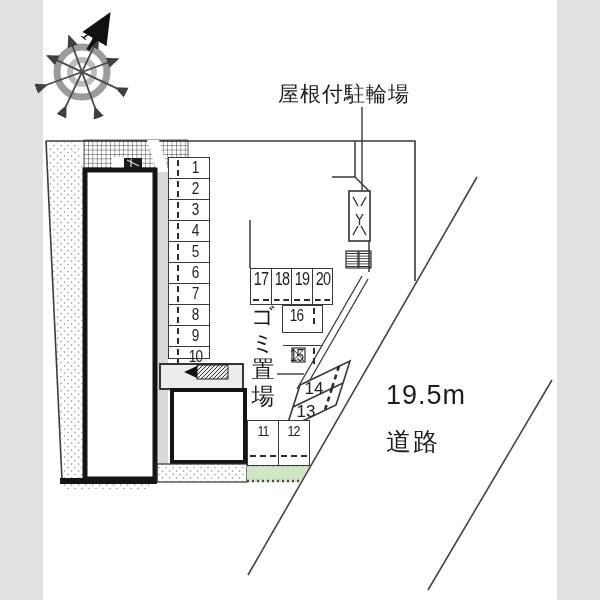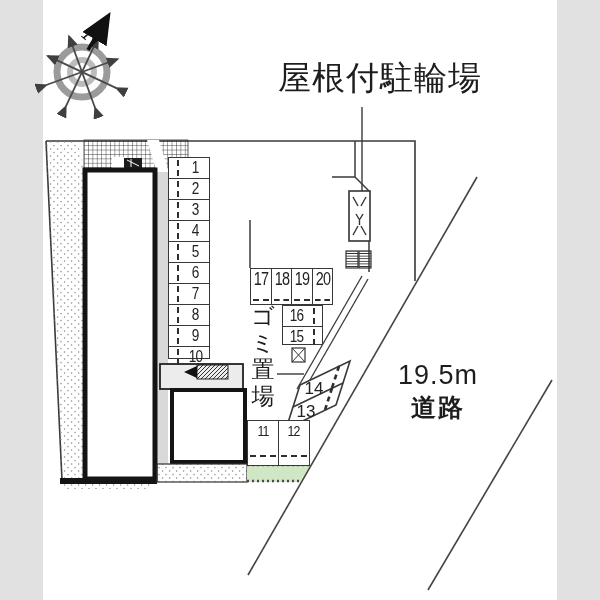--- a/index.html
+++ b/index.html
@@ -1,45 +1,45 @@
 <!DOCTYPE html>
 <html><head>
 <meta charset="utf-8">
 <style>
   html,body{margin:0;padding:0;background:#fff;}
   #stage{position:relative;width:600px;height:600px;overflow:hidden;background:#fff;
          font-family:"Liberation Sans",sans-serif;}
   #linework{position:absolute;left:0;top:0;}
   .label{position:absolute;color:#1d1d1d;}
-  #title-label{left:278px;top:56px;width:180px;font-size:33px;letter-spacing:1px;white-space:nowrap;}
+  #title-label{left:278px;top:80px;width:180px;font-size:21px;letter-spacing:1px;white-space:nowrap;}
   #gomi-label{left:246px;top:303px;width:34px;}
   #gomi-label span{display:block;text-align:center;font-size:23px;line-height:26.5px;}
-  #road-label{left:386px;top:360px;width:104px;text-align:center;}
+  #road-label{left:386px;top:380px;width:104px;text-align:left;}
   #road-label .l1{font-size:27px;letter-spacing:1px;}
-  #road-label .l2{font-size:25px;letter-spacing:2px;margin-top:0;font-weight:bold;}
+  #road-label .l2{font-size:25px;letter-spacing:2px;margin-top:14px;}
   
   .cells{position:absolute;display:flex;background:#fff;border:1.6px solid #383838;box-sizing:border-box;}
   .cells .cell{position:relative;flex:1 1 0;display:flex;align-items:center;justify-content:center;box-sizing:border-box;}
   .vflow{flex-direction:column;}
   .vflow .cell + .cell{border-top:1.5px solid #383838;}
   .hflow{flex-direction:row;}
   .hflow .cell + .cell{border-left:1.5px solid #383838;}
   .cell-num{font-size:17px;color:#222;transform:scaleX(.8);letter-spacing:-1px;white-space:nowrap;}
   #col-right{left:168px;top:157px;width:42px;height:202px;}
   #col-right .cell{padding-left:12px;}
   #col-right .cell-dash{position:absolute;left:8px;top:2px;bottom:2px;border-left:2.6px dashed #2e2e2e;}
   #row-top{left:250px;top:178px;width:83px;height:42px;}
   #row-top .cell{align-items:flex-end;}
   #row-top .cell-dash{position:absolute;top:4px;left:2px;right:2px;border-top:2.8px dashed #2e2e2e;}
   #row-top .cell-num{font-size:18px;margin-bottom:0;}
   #row-mid{left:250px;top:268px;width:83px;height:37px;}
   #row-mid .cell{align-items:flex-start;justify-content:flex-end;}
   #row-mid .cell-dash{position:absolute;bottom:3px;left:2px;right:2px;border-top:2.8px dashed #2e2e2e;}
   #row-mid .cell-num{font-size:18px;}
-  #stack{left:282px;top:305px;width:41px;height:40px;}
+  #stack{left:282px;top:305px;width:41px;height:28px;gap:19px;}
   #stack .cell{justify-content:flex-start;padding-left:5px;}
   #stack .cell-dash{position:absolute;right:7px;top:2px;bottom:2px;border-left:2.6px dashed #2e2e2e;}
   #row-bottom{left:247px;top:420px;width:63px;height:46px;}
   #row-bottom .cell{align-items:flex-start;padding-top:1px;}
   #row-bottom .cell-dash{position:absolute;bottom:8px;left:2px;right:2px;border-top:2.8px dashed #2e2e2e;}
   #row-bottom .cell-num{font-size:15.5px;}
 </style>
 </head>
 <body>
 

